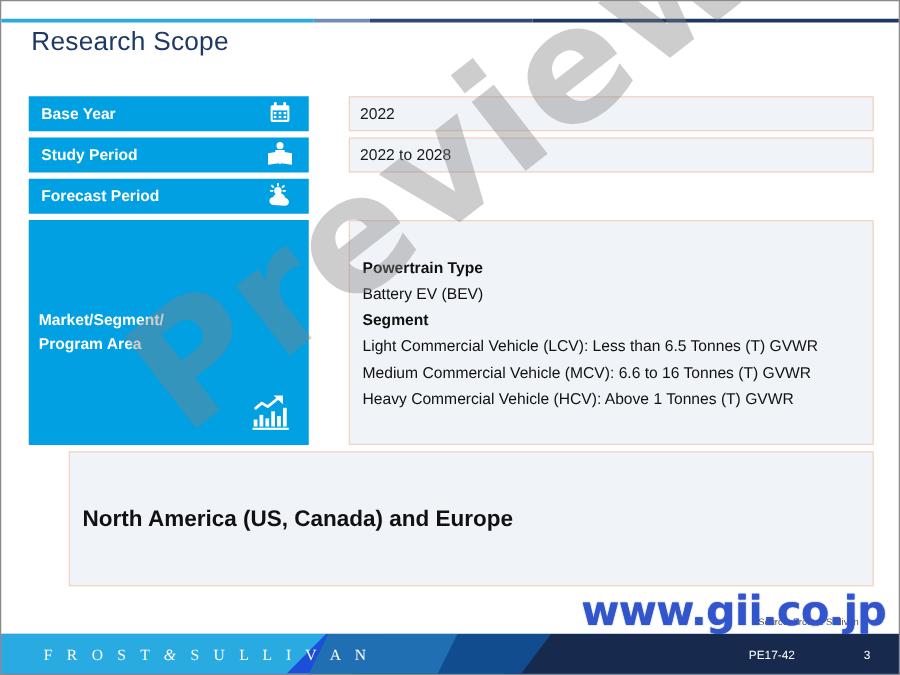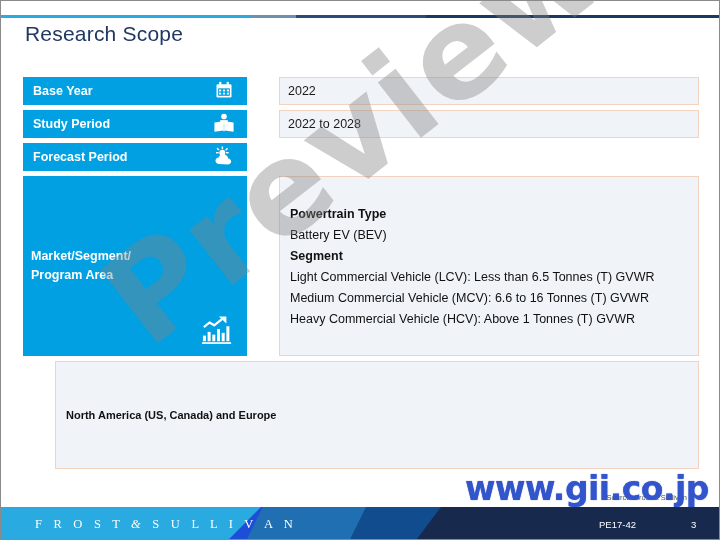--- a/index.html
+++ b/index.html
@@ -155,21 +155,21 @@
     margin: 0 0 7px 0;
   }
   .c-line {
     font-size: 12.5px;
     color: #111;
     margin: 0 0 7px 0;
   }
   .c-line-last { margin-bottom: 0; }
   .geo-text {
     font-weight: bold;
-    font-size: 11px;
+    font-size: 18px;
     color: #111;
   }
 
   
   .watermark {
     position: absolute;
     left: 120px;
     top: 120px;
     width: 460px;
     height: 360px;

